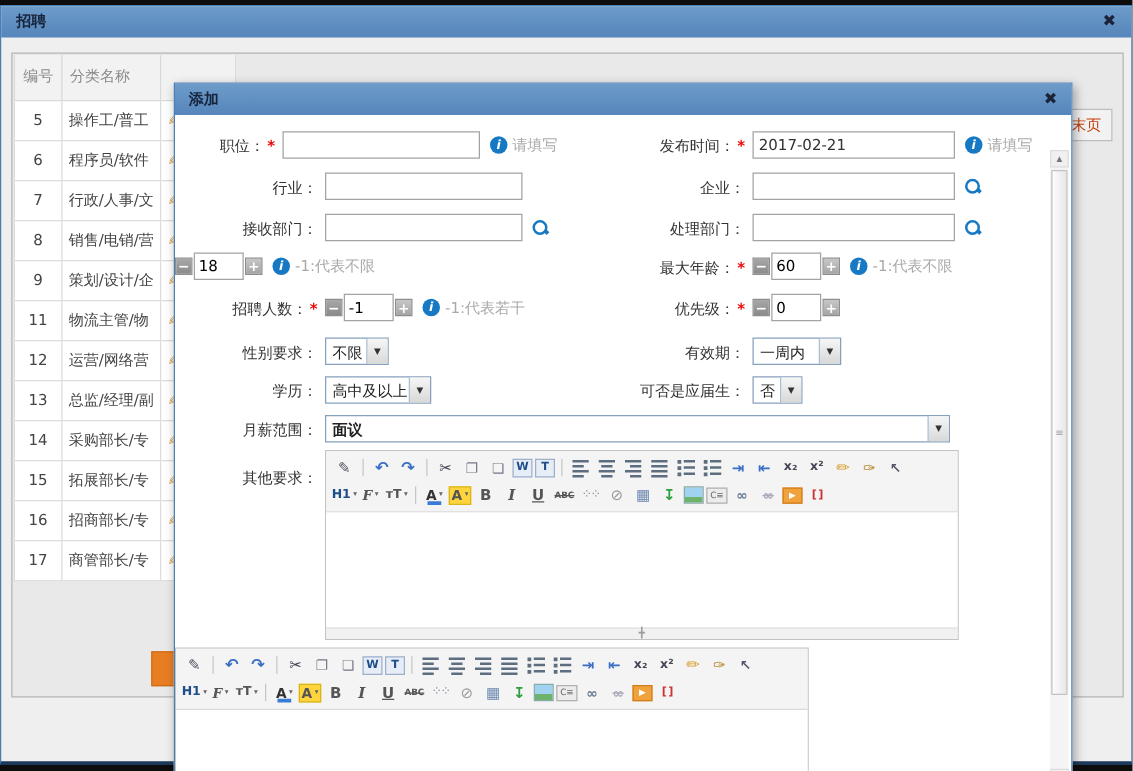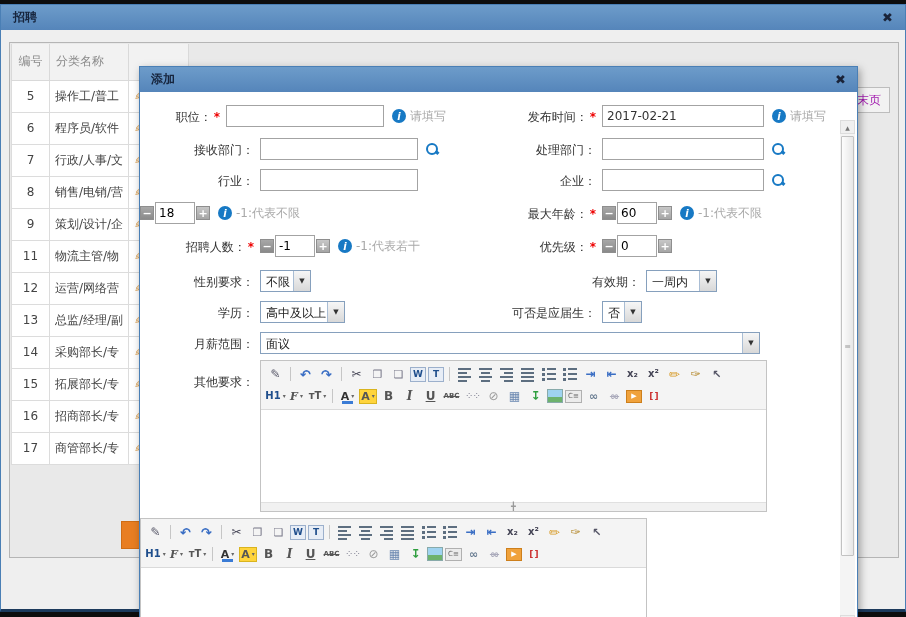--- a/index.html
+++ b/index.html
@@ -26,21 +26,21 @@
   table.cat th.c-id { text-align:center; width:38px;font-family:Liberation Mono, monospace; }
   table.cat td { border:1px solid #dcdcdc; height:32px; font-size:12px; color:#444;
          padding:0 5px; background:#fff; }
   td.c-id { width:38px; text-align:center; }
   td.c-name { width:71px; white-space:nowrap; overflow:hidden; }
   td.c-act { width:60px; }
   .edit-ico { color:#d6953f; font-size:12px; display:inline-block; transform:scaleX(-1); cursor:pointer; }
   .btn-orange { position:absolute; left:111px; top:478px; width:58px; height:28px;
          background:#e87e22; border:1px solid #cf6d15; cursor:pointer; }
   .btn-lastpage { position:absolute; right:8px; top:44px; width:42px; height:26px;
-         background:#f2f2f2; border:1px solid #bdbdbd; color:#a21caf; font-size:12px;
+         background:#f2f2f2; border:1px solid #bdbdbd; color:#c2410c; font-size:12px;
          display:flex; align-items:center; justify-content:center; cursor:pointer; }
   
   .modal { position:absolute; left:138px; top:36px; width:719px; height:566px;
          background:#fff; border:1px solid #4a7fb5; box-shadow:2px 3px 8px rgba(0,0,0,.35); }
   .modal-titlebar { height:25px; background:linear-gradient(#6d9cca,#5585ba);
          display:flex; align-items:center; padding:0 11px;gap:16px; }
   .modal-title { font-weight:bold; color:#16243c; font-size:12px; }
   .modal-body { position:relative; height:539px; overflow:hidden; padding-top:13px; }
   
   .frow { display:flex; align-items:flex-start; margin-bottom:11px; }
@@ -69,21 +69,21 @@
   .step-plus  { background:linear-gradient(#c7c7c7,#a5a5a5); }
   input.num { width:40px; height:22px; border:1px solid #a3a3a3; font-size:12px; padding:0 3px;
          font-family:inherit; margin:0 1px; }
   
   .sel { display:inline-flex; border:1px solid #86a0bd; background:#fff; height:22px; cursor:pointer; }
   .sel .stxt { padding:3px 5px 0 5px; font-size:12px; color:#222; white-space:nowrap; }
   .sel .sbtn { width:17px; background:linear-gradient(#f6f6f6,#d8d8d8); border-left:1px solid #a9bdd4;
          display:flex; align-items:center; justify-content:center; font-size:7px; color:#333; }
   .w-gender .stxt { width:32px; } .w-valid .stxt { width:52px; }
   .w-edu .stxt { width:66px; } .w-fresh .stxt { width:21px; }
-  .w-salary { width:500px; } .w-salary .stxt { flex:1; }
+  .w-salary { width:500px;font-weight:bold; } .w-salary .stxt { flex:1; }
   
   .ed-row { display:flex; align-items:flex-start; margin-bottom:6px; }
   .ed-row .lbl { padding-top:14px; }
   .editor { width:507px; border:1px solid #c3c3c3; background:#fff; }
   .ed-toolbar { background:#f4f4f4; border-bottom:1px solid #dadada; padding:2px 4px; }
   .trow { display:flex; align-items:center; height:22px; }
   .tico { width:19px; height:17px; display:inline-flex; align-items:center; justify-content:center;
          font-size:11px; color:#555; margin:0 1px; cursor:pointer; background-repeat:no-repeat;
          white-space:nowrap; line-height:1; }
   .tsep { width:1px; height:14px; background:#c6c6c6; margin:0 4px; }
@@ -253,40 +253,40 @@
           <div class="cell-r">
             <span class="lbl"><span>发布时间：</span><span class="req">*</span></span>
             <input class="txt in-r" value="2017-02-21" style="">
             <span class="hint">
                 <span class="info-ico">i</span>
                 <span>请填写</span>
               </span>
           </div>
         </div>
 
+        <div class="frow">
+          <div class="cell-l">
+            <span class="lbl">行业：</span>
+            <input class="txt in-l" value="" style="">
+          </div>
+          <div class="cell-r">
+            <span class="lbl">企业：</span>
+            <input class="txt in-r" value="" style="">
+            <span class="search-ico"></span>
+          </div>
+        </div>
+
         <div class="frow" style="margin-bottom:9px;">
           <div class="cell-l">
             <span class="lbl">接收部门：</span>
             <input class="txt in-l" value="" style="">
             <span class="search-ico"></span>
           </div>
           <div class="cell-r">
             <span class="lbl">处理部门：</span>
-            <input class="txt in-r" value="" style="">
-            <span class="search-ico"></span>
-          </div>
-        </div>
-
-        <div class="frow">
-          <div class="cell-l">
-            <span class="lbl">行业：</span>
-            <input class="txt in-l" value="" style="">
-          </div>
-          <div class="cell-r">
-            <span class="lbl">企业：</span>
             <input class="txt in-r" value="" style="">
             <span class="search-ico"></span>
           </div>
         </div>
 
         <div class="frow">
           <div class="cell-l">
             <span class="stepper">
               <span class="step-btn step-minus">−</span>
               <input class="num" value="18" style="">
@@ -327,21 +327,21 @@
           <div class="cell-r">
             <span class="lbl"><span>优先级：</span><span class="req">*</span></span>
             <span class="stepper">
               <span class="step-btn step-minus">−</span>
               <input class="num" value="0" style="">
               <span class="step-btn step-plus">+</span>
             </span>
           </div>
         </div>
 
-        <div class="frow" style="margin-bottom:9px;gap:44px;">
+        <div class="frow" style="margin-bottom:9px;">
           <div class="cell-l">
             <span class="lbl">性别要求：</span>
             <span class="sel w-gender">
               <span class="stxt">不限</span>
               <span class="sbtn">▼</span>
             </span>
           </div>
           <div class="cell-r">
             <span class="lbl">有效期：</span>
             <span class="sel w-valid">

